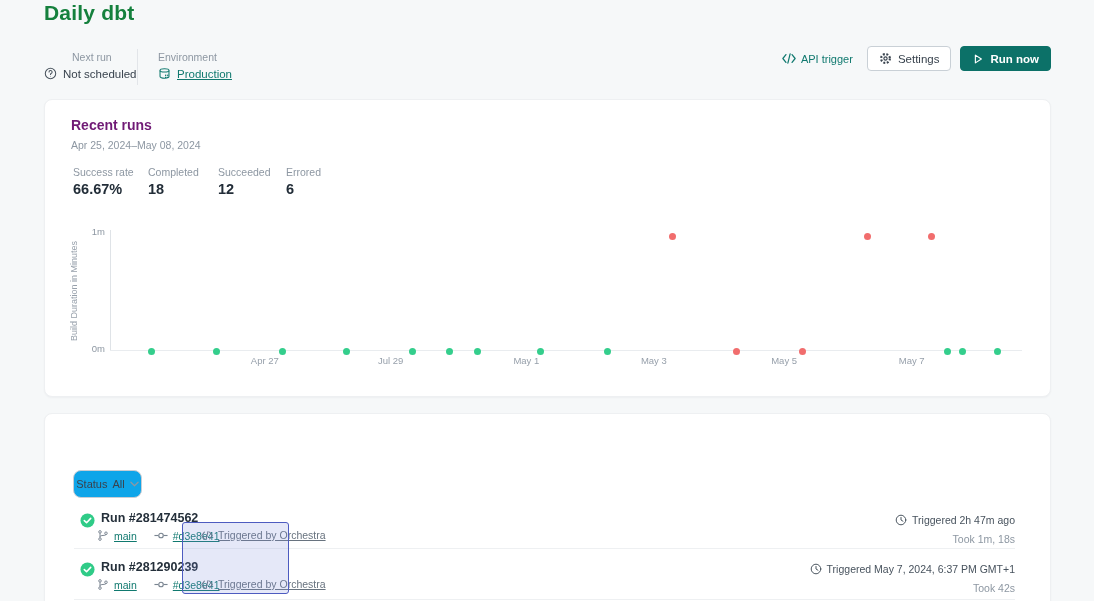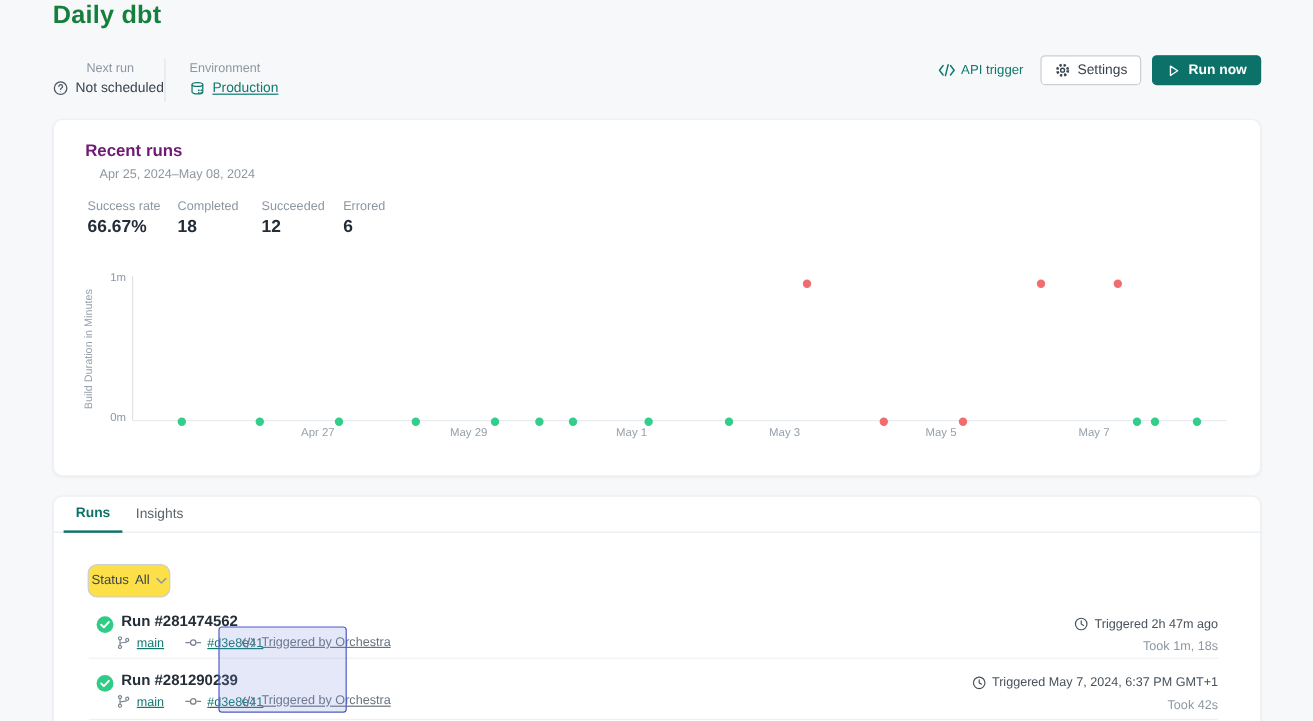--- a/index.html
+++ b/index.html
@@ -29,21 +29,21 @@
   #env-value { left:158px; top:67px; }
   .env-link { color:#10796f; text-decoration:underline; cursor:pointer; }
 
   
   .card { position:absolute; background:#fff; border:1px solid #eef0f2; border-radius:8px; box-shadow:0 1px 2px rgba(16,24,40,.04); }
   #recent-card { left:44px; top:99px; width:1007px; height:298px; }
   #runs-card { left:44px; top:413px; width:1007px; height:200px; }
 
   
   #recent-title { position:absolute; left:26px; top:17px; font-size:14px; font-weight:700; color:#701a75; }
-  #recent-range { position:absolute; left:38px; top:39px; font-size:10.5px; color:#8d97a2; }
+  #recent-range { position:absolute; left:26px; top:39px; font-size:10.5px; color:#8d97a2; }
   .stat { position:absolute; top:66px; }
   .stat .lbl { display:block; font-size:10.5px; color:#8d97a2; }
   .stat .val { display:block; margin-top:3px; font-size:14.5px; font-weight:700; color:#222d38; }
   .s0{left:28px} .s1{left:103px} .s2{left:173px} .s3{left:241px}
 
   
   #ylabel { position:absolute; left:24px; top:132px; height:118px; writing-mode:vertical-rl; transform:rotate(180deg); text-align:center; font-size:9px; color:#97a0ab; }
   .ytick { position:absolute; width:24px; text-align:right; font-size:9.5px; color:#8d97a2; }
   #ytick-1m { left:36px; top:126px; }
   #ytick-0m { left:36px; top:243px; }
@@ -51,21 +51,21 @@
   #haxis { position:absolute; left:65px; top:250px; width:912px; height:1px; background:#e9ecef; }
   #plot { position:absolute; left:65px; top:0; width:911px; height:298px; }
   .dot { position:absolute; width:7px; height:7px; border-radius:50%; cursor:pointer; }
   .xtick { position:absolute; top:255px; transform:translateX(-50%); font-size:9.5px; color:#97a0ab; white-space:nowrap; }
 
   
   #tabbar { position:absolute; left:0; top:0; right:0; height:30px; border-bottom:1px solid #e8ebee; }
   .tab { position:absolute; top:0; height:30px; display:flex; align-items:center; justify-content:center; font-size:11.5px; cursor:pointer; }
   #tab-runs { left:8px; width:49px; color:#0c7168; font-weight:700; border-bottom:2px solid #0c7168; }
   #tab-insights { left:57px; width:62px; color:#5a646f; }
-  #status-filter { position:absolute; left:28px; top:56px; width:69px; height:28px; background:#fde047; border:1px solid #c9ced4; border-radius:8px; display:flex; align-items:center; justify-content:center; gap:5px; font-size:11px; color:#39434e; cursor:pointer; }
+  #status-filter { position:absolute; left:28px; top:56px; width:69px; height:28px; background:#0ea5e9; border:1px solid #c9ced4; border-radius:8px; display:flex; align-items:center; justify-content:center; gap:5px; font-size:11px; color:#39434e; cursor:pointer; }
 
   .run-check { position:absolute; left:35px; }
   .run-title { position:absolute; left:56px; font-size:12.5px; font-weight:700; color:#242f3a; cursor:pointer; }
   .sub { position:absolute; left:52px; display:flex; align-items:center; gap:5px; font-size:10.5px; color:#7a8591; }
   .sub .gap { width:7px; }
   a.link { color:#10796f; text-decoration:underline; cursor:pointer; }
   .trigger { position:absolute; left:156px; display:flex; align-items:center; gap:5px; font-size:10.5px; color:#7a8591; }
   a.glink { color:#68737f; text-decoration:underline; cursor:pointer; }
   .right-line { position:absolute; right:35px; display:flex; gap:5px; font-size:10.5px; color:#47525d; }
   .took { position:absolute; right:35px; font-size:10.5px; color:#8d97a2; }
@@ -159,21 +159,21 @@
     <span class="val">6</span>
   </div>
 
   <span id="ylabel">Build Duration in Minutes</span>
   <span class="ytick" id="ytick-1m">1m</span>
   <span class="ytick" id="ytick-0m">0m</span>
   <div id="vaxis"></div>
   <div id="haxis"></div>
   <div id="plot">
       <span class="xtick" style="left: 154.87px;">Apr 27</span>
-      <span class="xtick" style="left: 280.588px;">May 29</span>
+      <span class="xtick" style="left: 280.588px;">Jul 29</span>
       <span class="xtick" style="left: 416.327px;">May 1</span>
       <span class="xtick" style="left: 543.867px;">May 3</span>
       <span class="xtick" style="left: 674.14px;">May 5</span>
       <span class="xtick" style="left: 801.68px;">May 7</span>
       <div class="dot" style="left: 38.406px; top: 247.5px; background: rgb(52, 206, 140);"></div>
       <div class="dot" style="left: 103.087px; top: 247.5px; background: rgb(52, 206, 140);"></div>
       <div class="dot" style="left: 168.679px; top: 247.5px; background: rgb(52, 206, 140);"></div>
       <div class="dot" style="left: 233.36px; top: 247.5px; background: rgb(52, 206, 140);"></div>
       <div class="dot" style="left: 298.952px; top: 247.5px; background: rgb(52, 206, 140);"></div>
       <div class="dot" style="left: 336.303px; top: 247.5px; background: rgb(52, 206, 140);"></div>
@@ -185,24 +185,20 @@
       <div class="dot" style="left: 688.86px; top: 247.5px; background: rgb(241, 109, 109);"></div>
       <div class="dot" style="left: 753.541px; top: 132.5px; background: rgb(241, 109, 109);"></div>
       <div class="dot" style="left: 818.222px; top: 132.5px; background: rgb(241, 109, 109);"></div>
       <div class="dot" style="left: 833.709px; top: 247.5px; background: rgb(52, 206, 140);"></div>
       <div class="dot" style="left: 849.196px; top: 247.5px; background: rgb(52, 206, 140);"></div>
       <div class="dot" style="left: 883.814px; top: 247.5px; background: rgb(52, 206, 140);"></div>
     </div>
 </section>
 
 <section class="card" id="runs-card">
-  <nav id="tabbar">
-    <div class="tab" id="tab-runs">Runs</div>
-    <div class="tab" id="tab-insights">Insights</div>
-  </nav>
 
   <div id="status-filter">
     <span>Status</span>
     <span>All</span>
     <span>
       <svg width="9" height="6" viewBox="0 0 10 6" fill="none" stroke="#8d97a2" stroke-width="1.4" stroke-linecap="round" stroke-linejoin="round">
           <path d="M1 1 L5 5 L9 1"></path>
         </svg>
     </span>
   </div>

